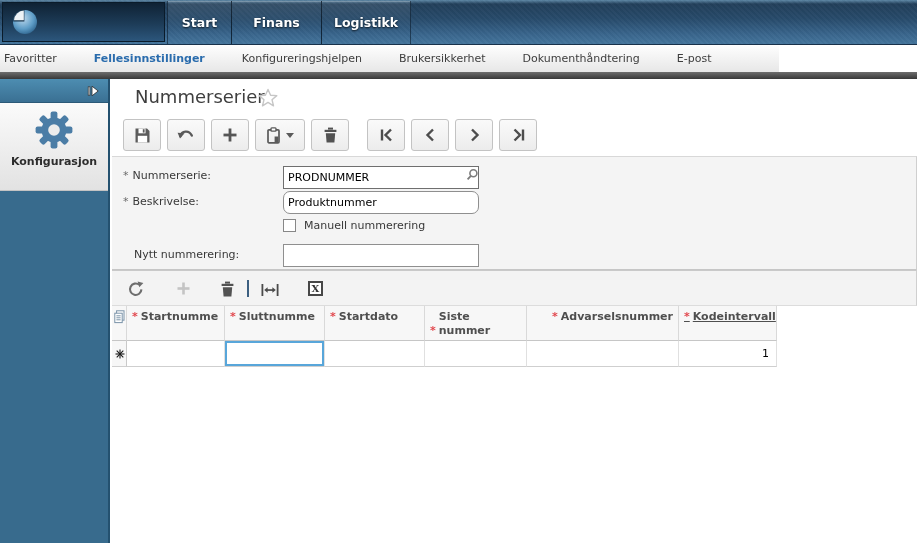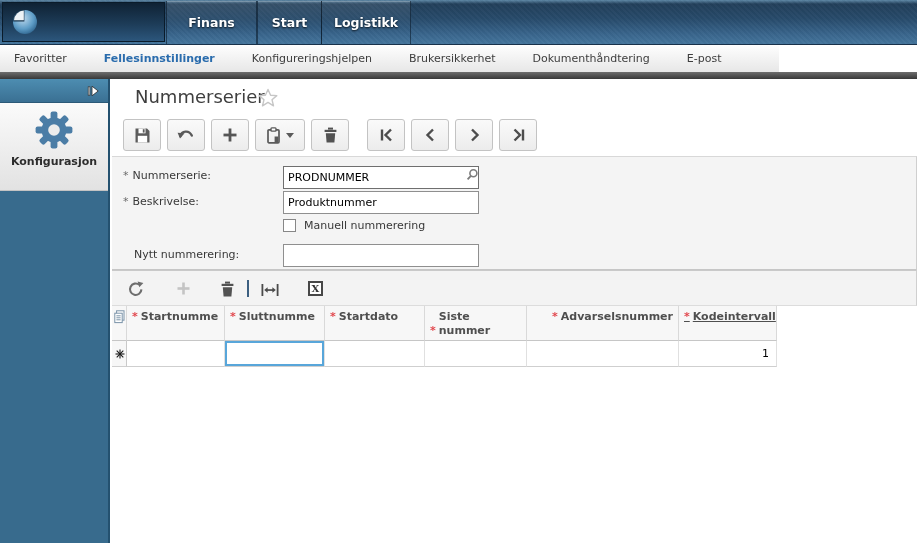--- a/index.html
+++ b/index.html
@@ -32,21 +32,21 @@
     text-shadow:0 1px 2px rgba(0,0,0,0.75);
     border-left:1px solid rgba(8,22,36,0.55); border-right:1px solid rgba(8,22,36,0.55);
     background:linear-gradient(180deg,rgba(255,255,255,0.10),rgba(255,255,255,0) 60%);
     box-shadow:inset 0 1px 0 rgba(255,255,255,0.18); cursor:pointer;
   }
   .tab.t1{ width:65px; } .tab.t2{ width:91px; margin-left:-1px;} .tab.t3{ width:90px; margin-left:-1px;}
   
   .nav2 {
     position:absolute; left:0; top:45px; width:779px; height:27px;
     background:linear-gradient(180deg,#fefefe,#e7e7e7);
-    display:flex; align-items:center; padding-left:14px;
+    display:flex; align-items:center; padding-left:4px;
   }
   .nav-item { margin-right:37px; color:#3d3d3d; cursor:pointer; white-space:nowrap; }
   .nav-item.active { color:#2a6cad; font-weight:bold; }
   .darkbar {
     position:absolute; left:0; top:72px; width:917px; height:7px;
     background:linear-gradient(180deg,#6e6e6e,#383838);
   }
   
   .sidebar {
     position:absolute; left:0; top:79px; width:110px; height:464px;
@@ -141,22 +141,22 @@
             <stop offset="0.55" stop-color="#5d9cc6"></stop>
             <stop offset="1" stop-color="#1d4f79"></stop>
         </radialGradient>
       </defs>
       <circle cx="14" cy="14" r="12" fill="url(#sph)"></circle>
       <path d="M13.4 13.4 L2.2 13.4 A11.6 11.6 0 0 1 13.4 1.8 Z" fill="#16344d"></path>
       <path d="M12.8 12.2 L3 12.2 A10.4 10.4 0 0 1 12.8 2.4 Z" fill="#eef3f6"></path>
     </svg>
   </div>
   <div class="tabs">
+    <div class="tab t1">Start</div>
     <div class="tab t2">Finans</div>
-    <div class="tab t1">Start</div>
     <div class="tab t3">Logistikk</div>
   </div>
 </div>
 
 <div class="nav2">
   <span class="nav-item">Favoritter</span>
   <span class="nav-item active">Fellesinnstillinger</span>
   <span class="nav-item">Konfigureringshjelpen</span>
   <span class="nav-item">Brukersikkerhet</span>
   <span class="nav-item">Dokumenthåndtering</span>
@@ -259,21 +259,21 @@
 
 <div class="form-band">
   <span class="f-label" style="left:11px; top:12px;"><span class="req">*</span><span>Nummerserie:</span></span>
   <input class="f-input lookup" style="left: 171px; top: 9px;" value="PRODNUMMER">
   <svg class="search-ic" width="13" height="13" viewBox="0 0 13 13">
     <circle cx="7.4" cy="5.2" r="3.5" fill="none" stroke="#7d7d7d" stroke-width="1.6"></circle>
     <line x1="4.9" y1="7.9" x2="1.6" y2="11.4" stroke="#7d7d7d" stroke-width="1.8"></line>
   </svg>
 
   <span class="f-label" style="left:11px; top:38px;"><span class="req">*</span><span>Beskrivelse:</span></span>
-  <input class="f-input" style="left: 171px; top: 34px;" value="Produktnummer">
+  <input class="f-input" style="left: 171px; top: 34px; border-radius: 7px;" value="Produktnummer">
 
   <div class="checkbox"></div>
   <span class="cb-label">Manuell nummerering</span>
 
   <span class="f-label" style="left:22px; top:91px;">Nytt nummerering:</span>
   <input class="f-input" style="left: 171px; top: 87px;" value="">
 </div>
 
 <div class="grid-band">
   <svg class="g-ic" style="left:16px;" width="16" height="16" viewBox="0 0 16 16">

